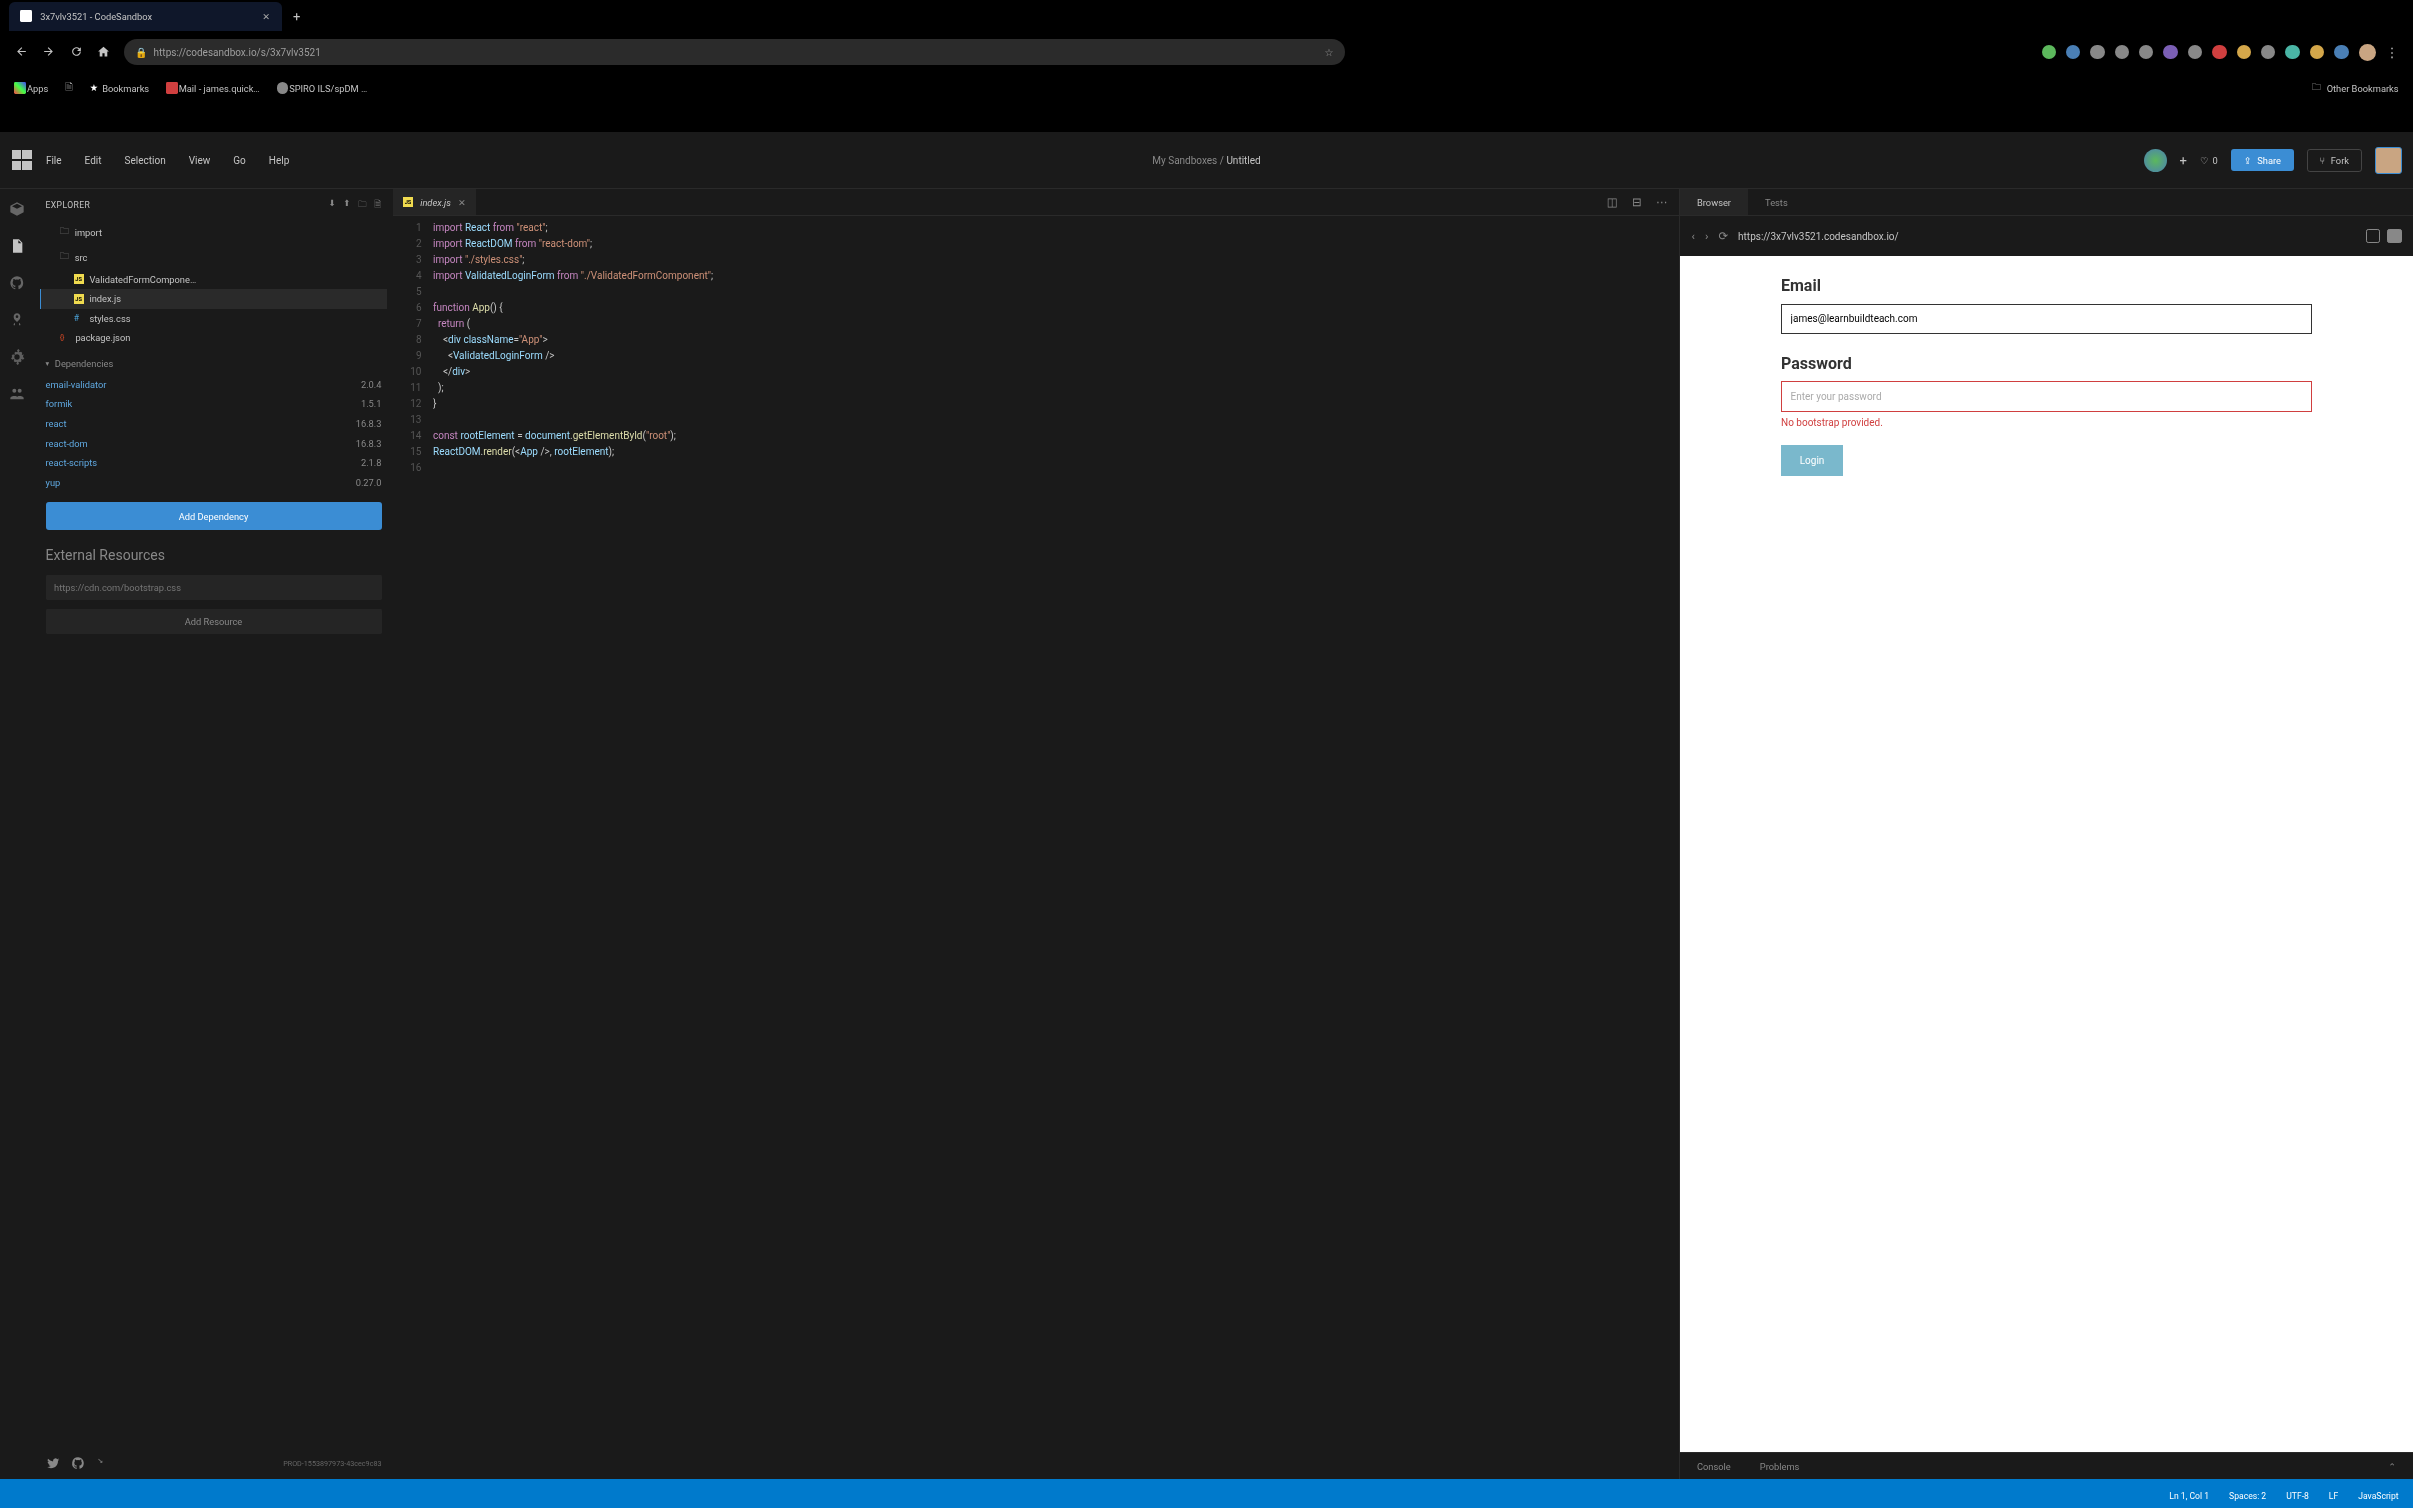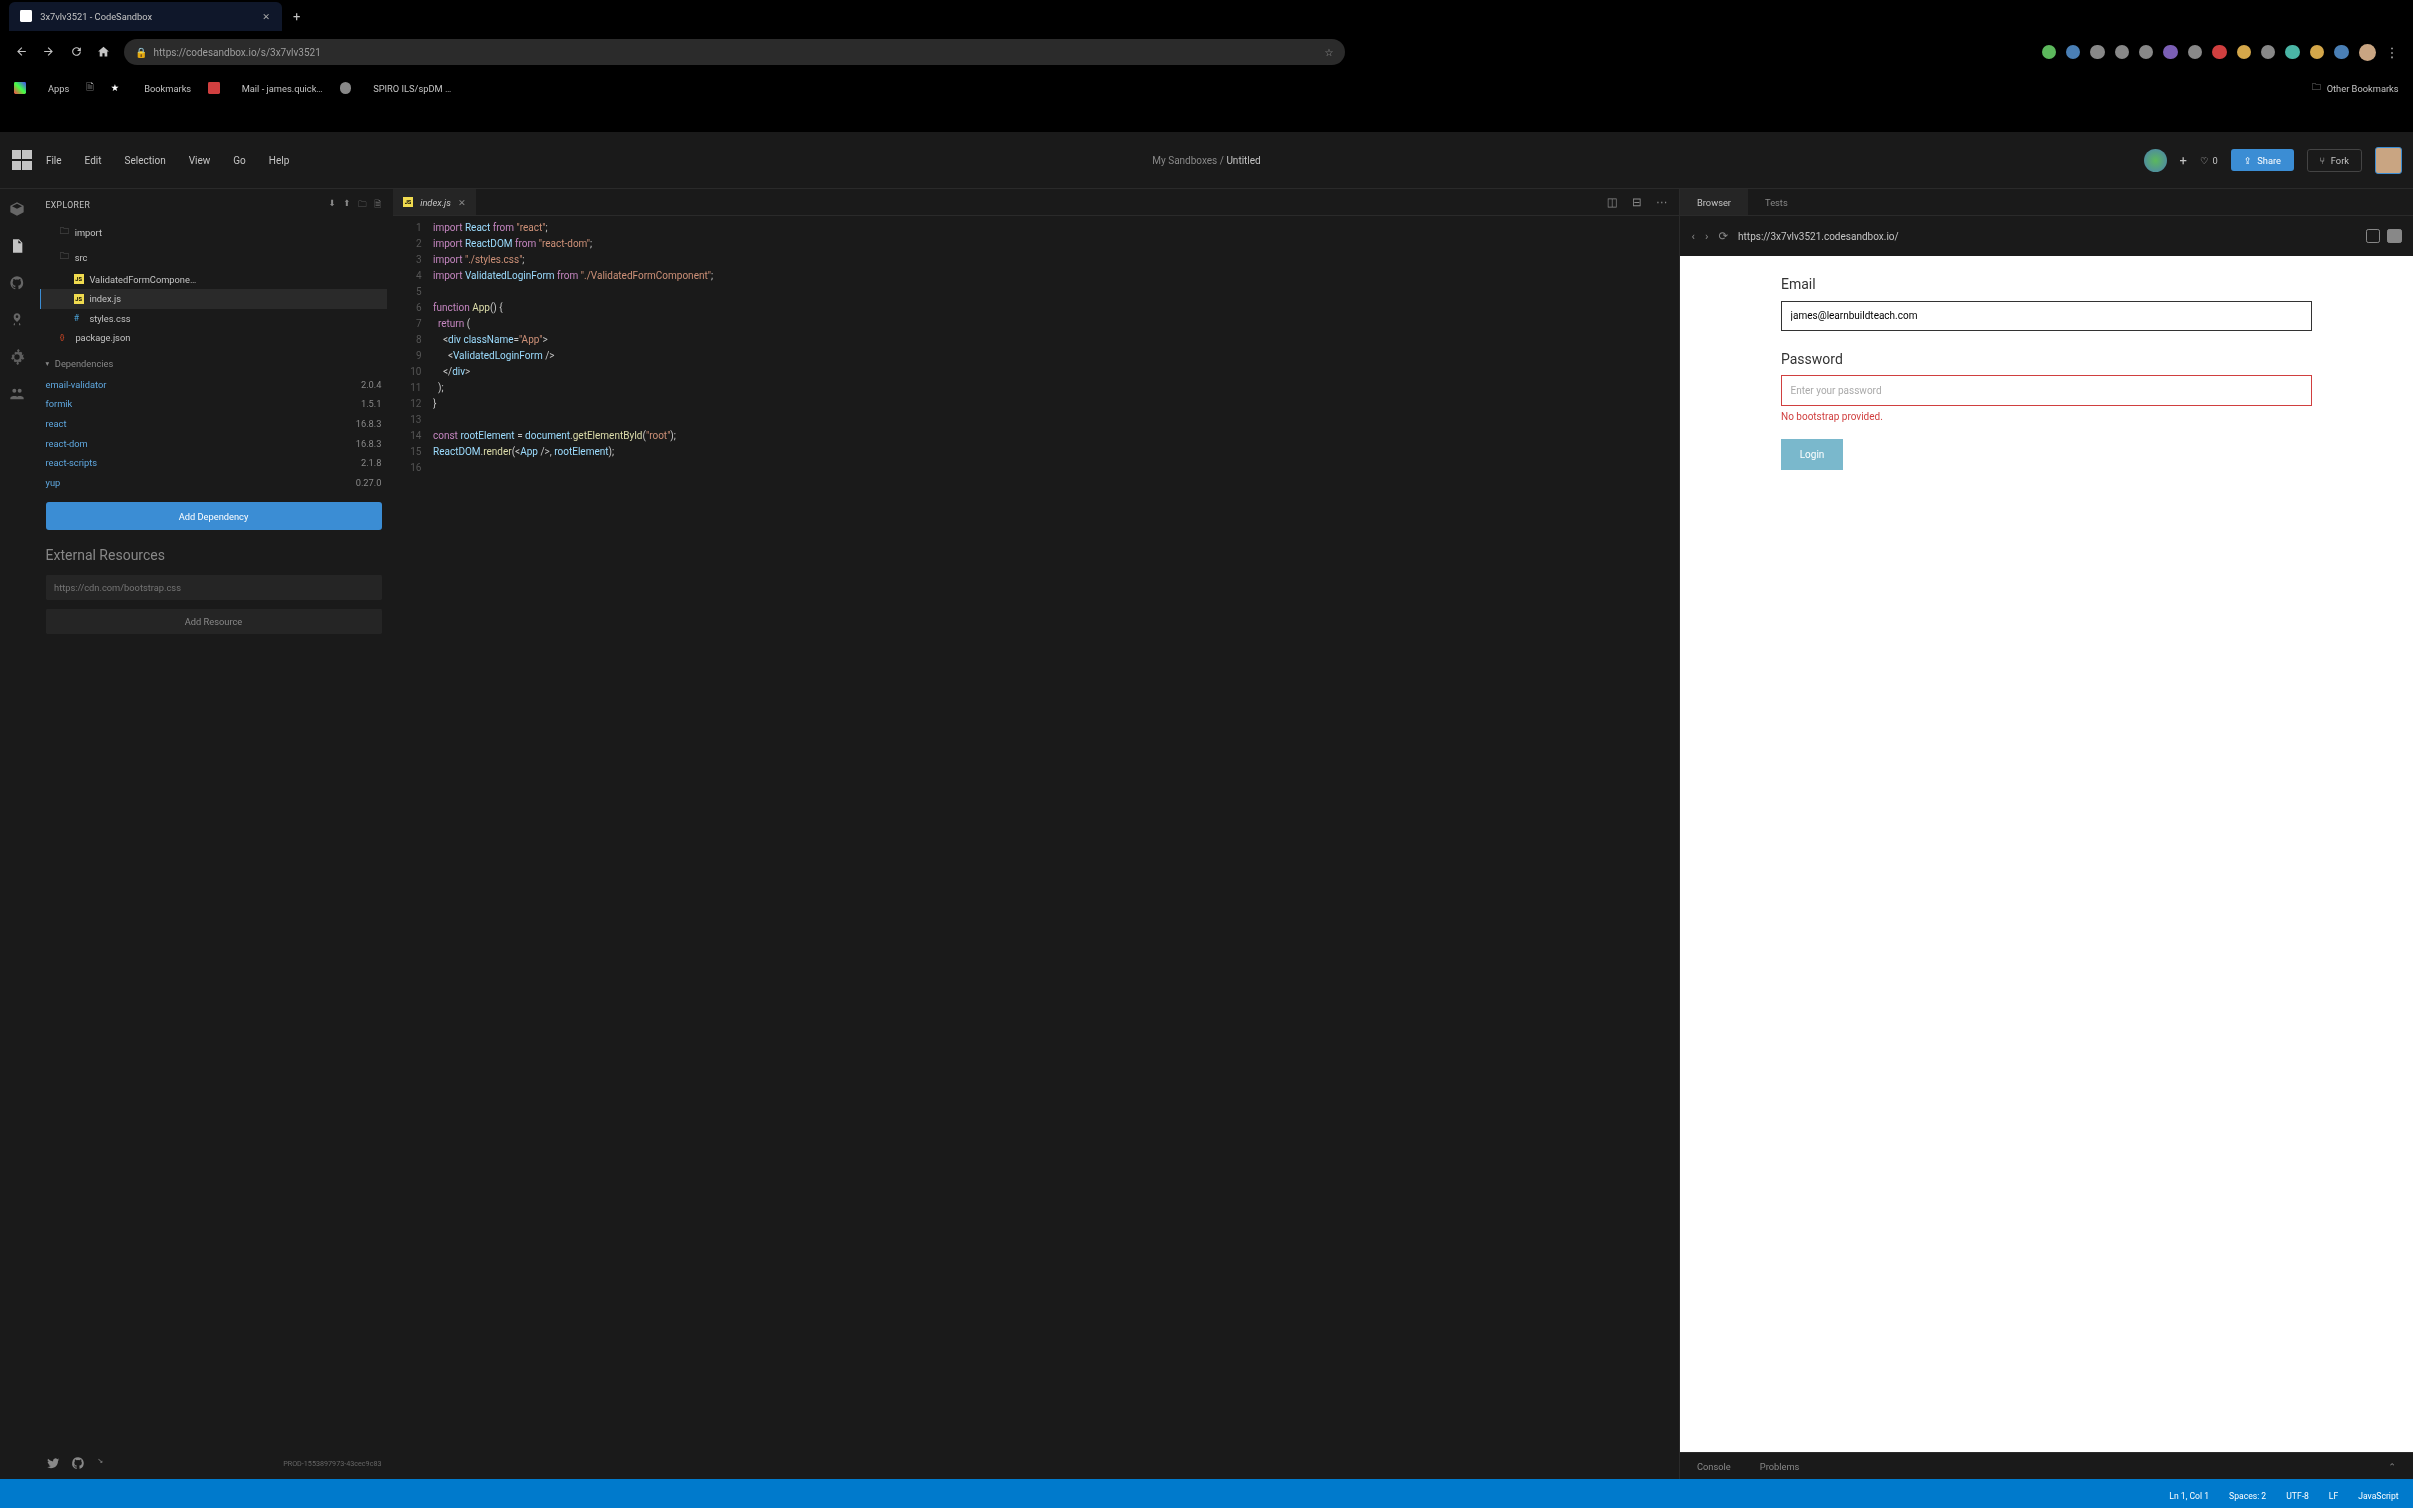--- a/index.html
+++ b/index.html
@@ -20,21 +20,21 @@
 .ext-icon.green{background:#5cb85c}
 .ext-icon.blue{background:#4a7fb5}
 .ext-icon.gray{background:#888}
 .ext-icon.purple{background:#7b5fb5}
 .ext-icon.orange{background:#d4a74a}
 .ext-icon.red{background:#d03f3f}
 .ext-icon.teal{background:#4ab5a5}
 .avatar{width:17px;height:17px;border-radius:50%;background:#c9a582}
 .menu-dots{color:#c4c4c4;font-size:13px}
 .bookmarks-bar{height:32px;display:flex;align-items:center;padding:0 14.4px;gap:17px;color:#c4c4c4;font-size:9.3px}
-.bm-item{display:flex;align-items:center;gap:22px;cursor:pointer}
+.bm-item{display:flex;align-items:center;gap:1px;cursor:pointer}
 .bm-icon{width:11.5px;height:11.5px}
 .bm-icon.apps{background:linear-gradient(45deg,#f44,#4f4,#44f);border-radius:1.4px}
 .bm-icon.star{color:#fff}
 .bm-icon.red{background:#d03f3f;border-radius:1.4px}
 .bm-icon.gray{background:#888;border-radius:50%}
 .other-bm{margin-left:auto;display:flex;align-items:center;gap:5.7px}
 .app{height:calc(100% - 132px - 29px);display:flex;flex-direction:column;background:#1a1a1a}
 .app-menubar{height:57px;background:#1a1a1a;display:flex;align-items:center;padding:0 11.5px;color:#c4c4c4;font-size:10px;border-bottom:0.7px solid #2a2a2a}
 .logo{width:20px;height:20px;margin-right:14.4px;display:grid;grid-template-columns:1fr 1fr;grid-template-rows:1fr 1fr;gap:1.4px}
 .logo div{background:#c4c4c4}
@@ -95,21 +95,21 @@
 .preview-pane{width:734px;background:#1a1a1a;display:flex;flex-direction:column;border-left:0.7px solid #2a2a2a}
 .prev-tabs{height:27px;display:flex;border-bottom:0.7px solid #2a2a2a}
 .prev-tab{padding:0 17px;display:flex;align-items:center;color:#888;font-size:9.3px;cursor:pointer}
 .prev-tab.active{background:#252525;color:#c4c4c4}
 .prev-nav{height:40px;display:flex;align-items:center;padding:0 11.5px;gap:10px;background:#1a1a1a}
 .prev-nav-icon{color:#888;cursor:pointer;font-size:11.5px}
 .prev-url{color:#c4c4c4;font-size:10px;flex:1;background:transparent;border:none}
 .prev-right{display:flex;gap:7.2px}
 .prev-right span{width:14.4px;height:14.4px;border:0.7px solid #888;border-radius:2.2px;cursor:pointer}
 .prev-content{flex:1;background:#fff;padding:20px 101px;color:#333;font-size:10.8px}
-.form-label{font-weight:400;margin-bottom:8.6px;font-size:14px}
+.form-label{font-weight:700;margin-bottom:8.6px;font-size:16px}
 .form-input{width:100%;padding:8.6px;border:0.7px solid #333;font-size:10px;margin-bottom:20px}
 .form-input.error{border:0.7px solid #d03f3f}
 .form-input::placeholder{color:#aaa}
 .err-msg{color:#d03f3f;font-size:10px;margin-top:-14.4px;margin-bottom:17px}
 .login-btn{background:#7ab8cc;color:#fff;border:none;padding:10px 18.7px;font-size:10px;cursor:pointer}
 .console-bar{height:27px;background:#1a1a1a;border-top:0.7px solid #2a2a2a;display:flex;align-items:center;padding:0 17px;gap:29px;color:#888;font-size:9.3px}
 .console-bar .chev-up{margin-left:auto}
 .status-bar{height:33px;background:#007acc;color:#fff;display:flex;align-items:center;justify-content:flex-end;padding:0 14.4px;gap:20px;font-size:8.6px}
 svg{fill:currentColor}
 </style>

